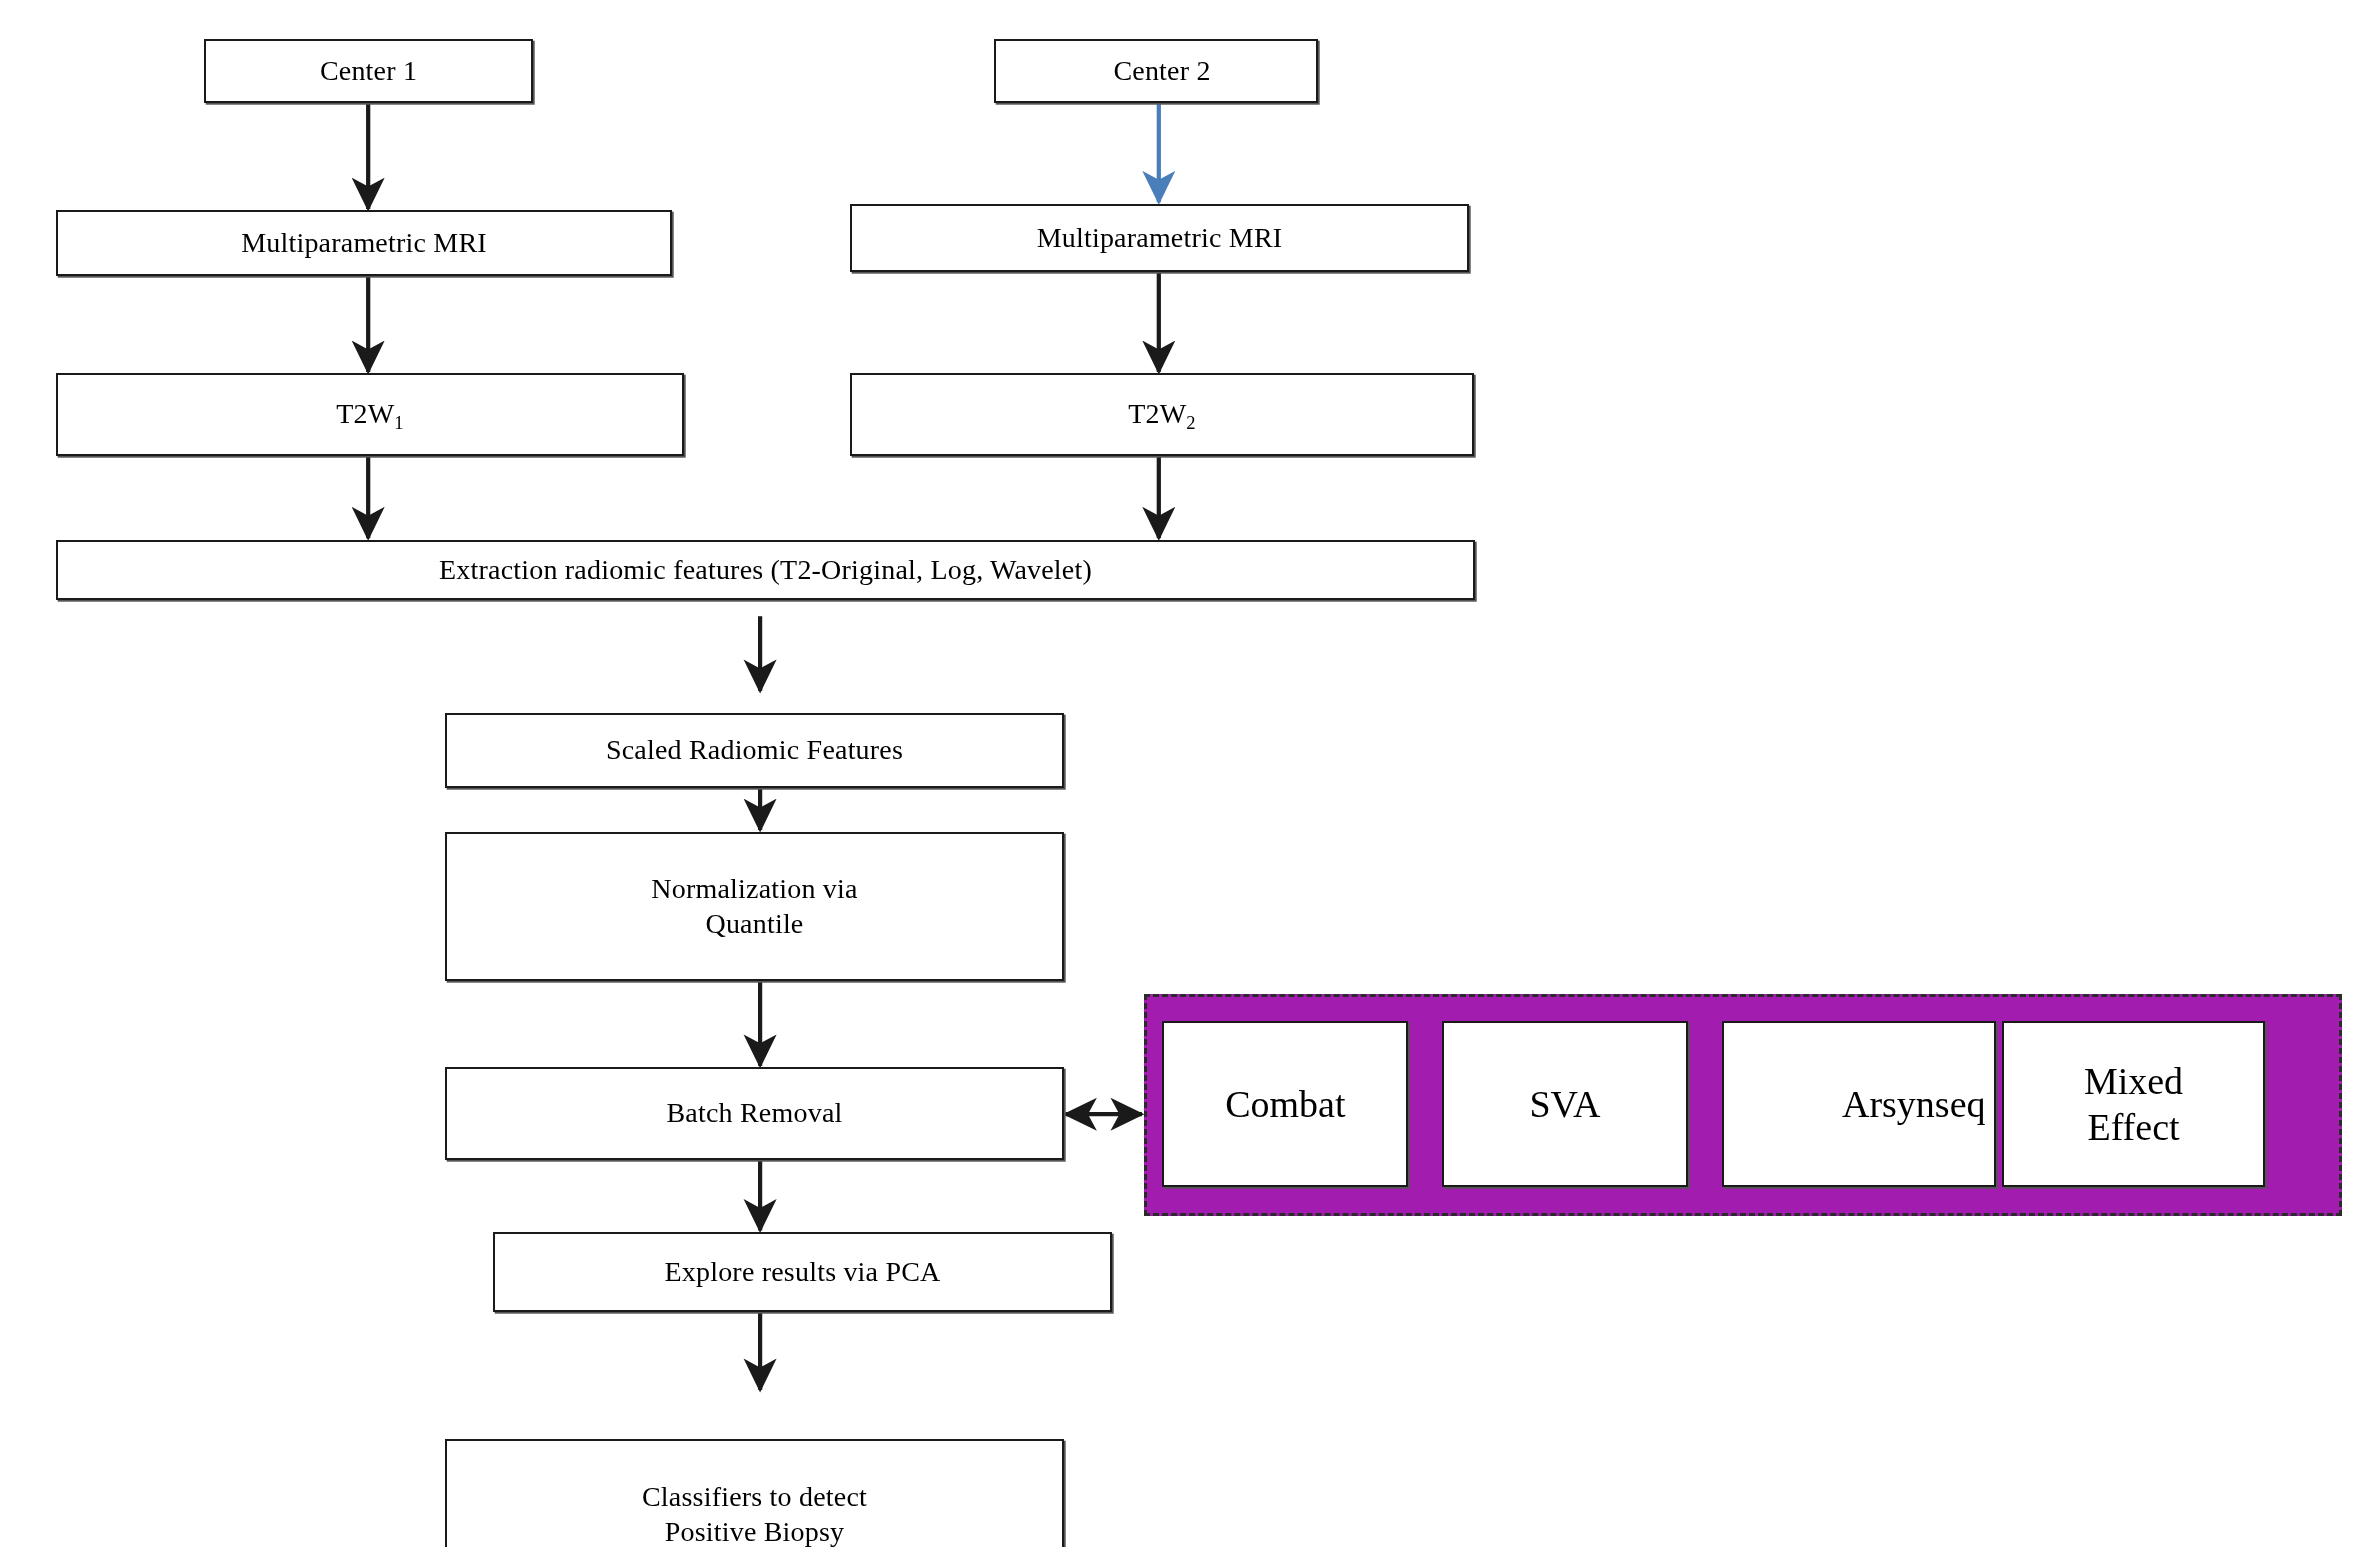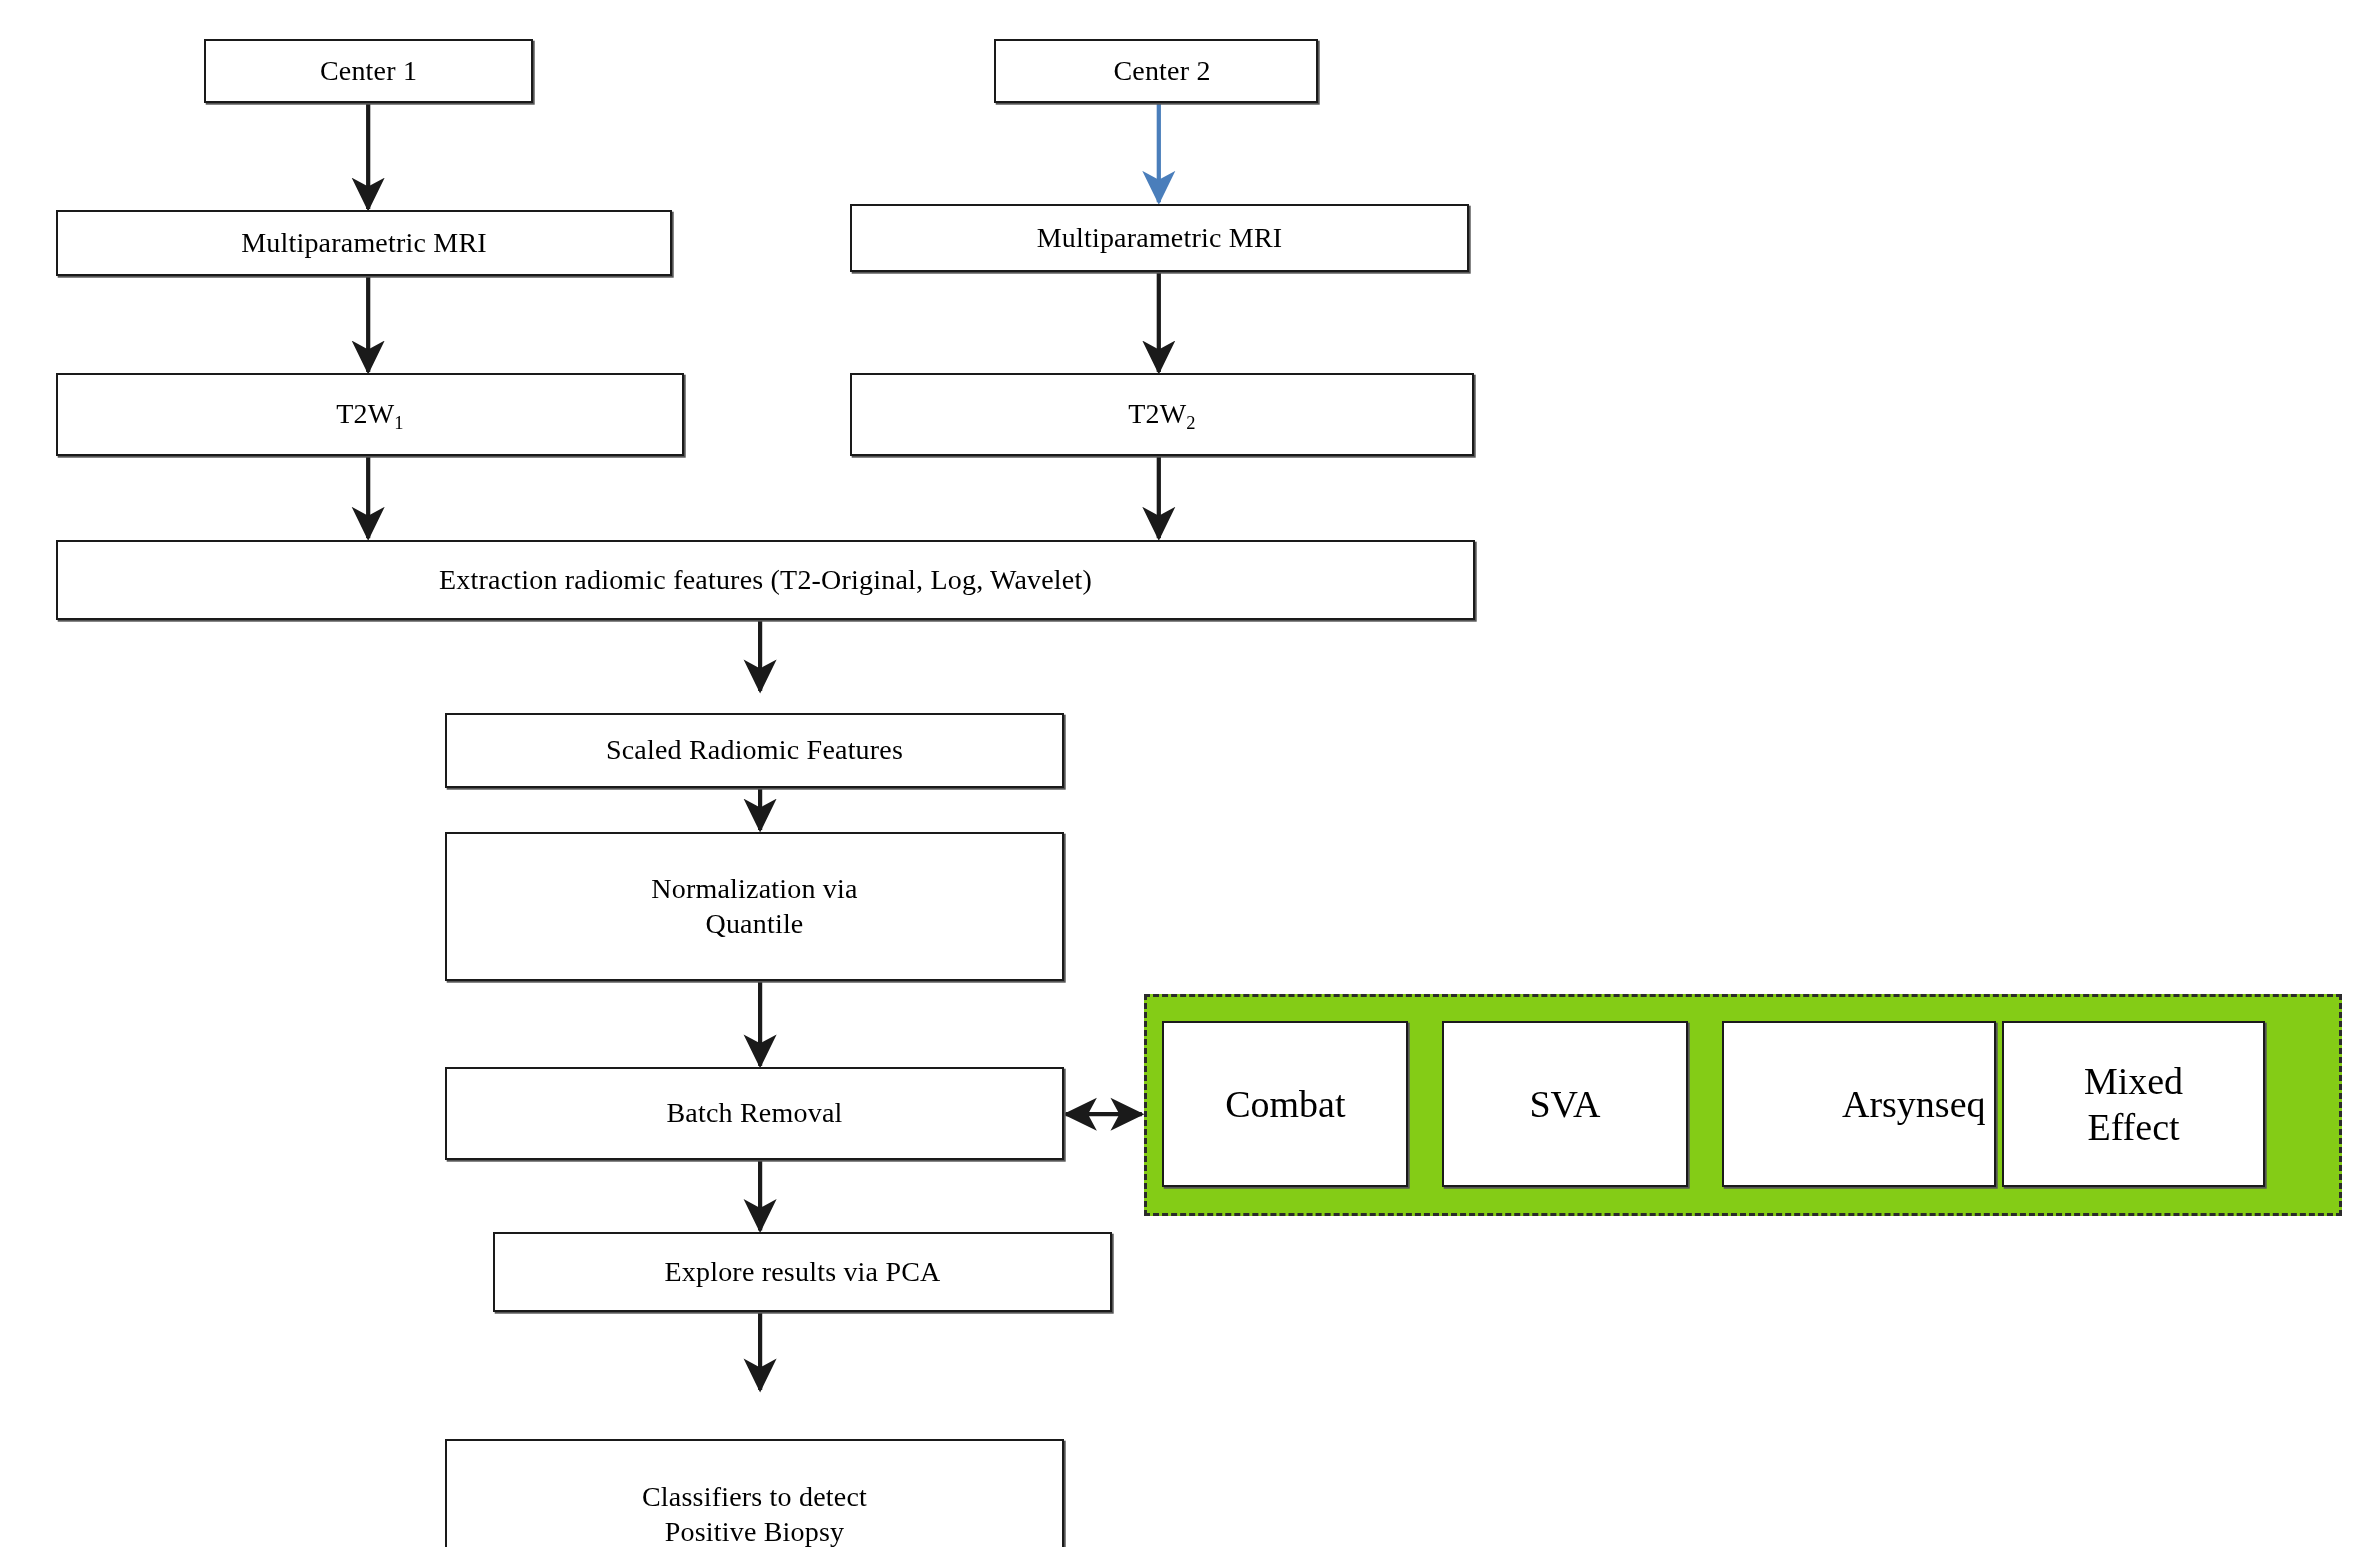--- a/index.html
+++ b/index.html
@@ -102,21 +102,21 @@
         <line stroke="#1a1a1a" x1="1366" y1="538" x2="1366" y2="634" stroke-width="5" marker-end="url(#ah-dark)"></line>
         <line stroke="#1a1a1a" x1="896" y1="726" x2="896" y2="814" stroke-width="5" marker-end="url(#ah-dark)"></line>
         <line stroke="#1a1a1a" x1="896" y1="904" x2="896" y2="978" stroke-width="5" marker-end="url(#ah-dark)"></line>
         <line stroke="#1a1a1a" x1="896" y1="1156" x2="896" y2="1256" stroke-width="5" marker-end="url(#ah-dark)"></line>
         <line stroke="#1a1a1a" x1="896" y1="1368" x2="896" y2="1450" stroke-width="5" marker-end="url(#ah-dark)"></line>
         <line stroke="#1a1a1a" x1="896" y1="1546" x2="896" y2="1638" stroke-width="5" marker-end="url(#ah-dark)"></line>
         <line stroke="#1a1a1a" x1="1256" y1="1313" x2="1346" y2="1313" stroke-width="5" marker-end="url(#ah-dark)" marker-start="url(#ah-dark-start)"></line>
       </g>
   </svg>
 
-  <div class="method-panel" id="method-panel" style="left: 1144px; top: 994px; width: 1198px; height: 222px; background: #84cc16; border-color: rgb(43, 43, 43);">
+  <div class="method-panel" id="method-panel" style="left: 1144px; top: 994px; width: 1198px; height: 222px; background: #a21caf; border-color: rgb(43, 43, 43);">
     <div class="method-panel-inner" id="method-panel-inner">
         <div class="method-box" style="left: 15.3px; top: 24px; width: 246px; height: 166px;">
           <span class="node-label">Combat</span>
         </div>
         <div class="method-box" style="left: 295px; top: 24px; width: 246px; height: 166px;">
           <span class="node-label">SVA</span>
         </div>
         <div class="method-box" style="left: 575px; top: 24px; width: 274px; height: 166px; text-align: right;">
           <span class="node-label">Arsynseq</span>
         </div>
@@ -139,21 +139,21 @@
       </div>
       <div class="node" style="left: 850px; top: 204px; width: 619px; height: 68px;">
         <span class="node-label">Multiparametric MRI</span>
       </div>
       <div class="node" style="left: 56px; top: 373px; width: 628px; height: 83px;">
         <span class="node-label">T2W<sub>1</sub></span>
       </div>
       <div class="node" style="left: 850px; top: 373px; width: 624px; height: 83px;">
         <span class="node-label">T2W<sub>2</sub></span>
       </div>
-      <div class="node" style="left: 56px; top: 540px; width: 1419px; height: 80px;">
+      <div class="node" style="left: 56px; top: 540px; width: 1419px; height: 60px;">
         <span class="node-label">Extraction radiomic features (T2-Original, Log, Wavelet)</span>
       </div>
       <div class="node" style="left: 445px; top: 692px; width: 619px; height: 75px; margin-top: 21px;">
         <span class="node-label">Scaled Radiomic Features</span>
       </div>
       <div class="node" style="left: 445px; top: 832px; width: 619px; height: 149px;">
         <span class="node-label">Normalization via
 Quantile</span>
       </div>
       <div class="node" style="left: 445px; top: 1067px; width: 619px; height: 93px;">

